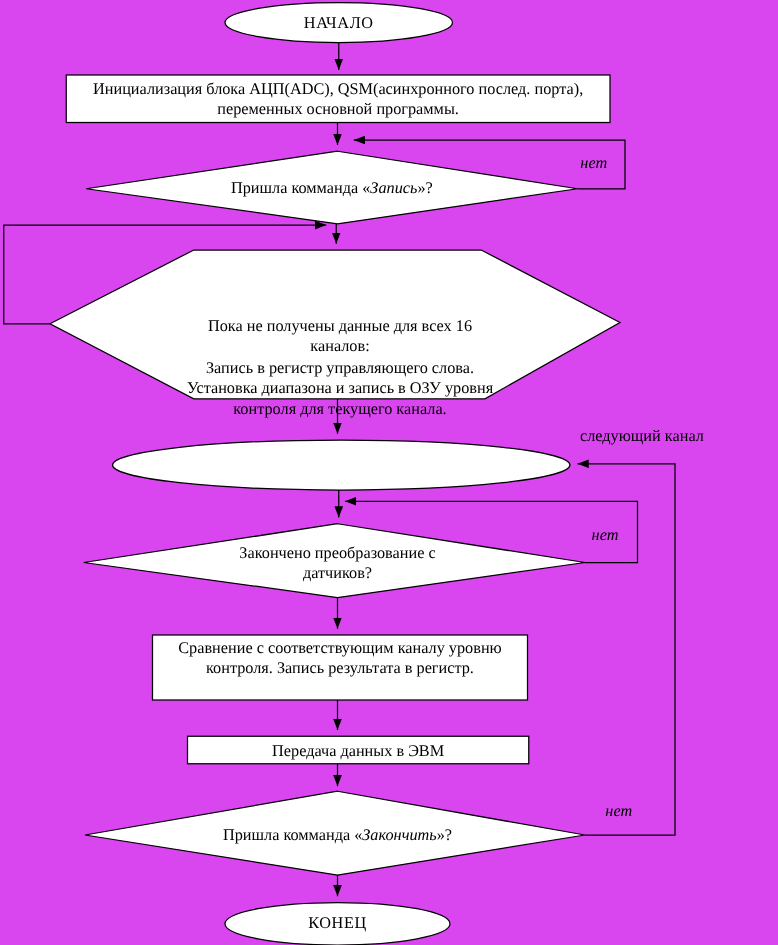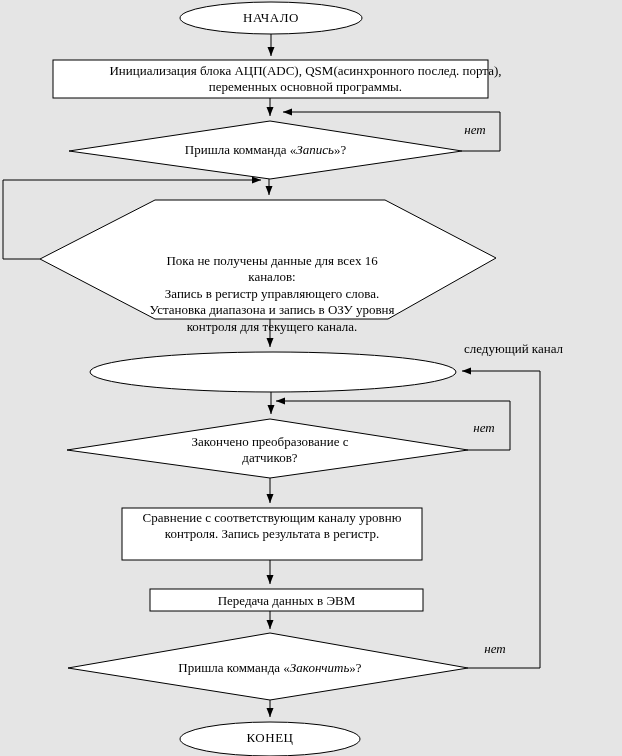--- a/index.html
+++ b/index.html
@@ -1,17 +1,17 @@
 <!DOCTYPE html>
 <html><head>
 <meta charset="utf-8">
 <style>
   html,body{margin:0;padding:0;background:#fff;}
   #canvas{
-    position:relative;width:622px;height:756px;background:#e5e5e5;
+    position:relative;width:622px;height:756px;background:#d946ef;
     font-family:"Liberation Serif","DejaVu Serif",serif;color:#000;overflow:hidden;
   }
   #shapes{position:absolute;left:0;top:0;width:622px;height:756px;}
   .lbl{
     position:absolute;display:flex;align-items:center;justify-content:center;
     text-align:center;white-space:pre-line;
     font-size:13px;line-height:16px;color:#000;
   }
   .lbl.hex{line-height:16.5px;margin-top:24px;}
   .lbl.left{justify-content:flex-start;text-align:left;}
@@ -56,21 +56,21 @@
       <polygon points="270,419 468,450 270,478 67,450"></polygon>
       <rect x="122" y="508" width="300" height="52"></rect>
       <rect x="150" y="589" width="273" height="22"></rect>
       <polygon points="270,633 468,668 270,700 68,668"></polygon>
       <ellipse cx="270" cy="739" rx="90" ry="17"></ellipse>
     </g>
   </svg>
 
   <div class="lbl terminator" style="left:181px;top:2px;width:180px;height:32px;">НАЧАЛО</div>
 
-  <div class="lbl" style="left:53px;top:60px;width:435px;height:38px;padding-left:35px;">Инициализация блока АЦП(ADC), QSM(асинхронного послед. порта),
+  <div class="lbl" style="left:53px;top:60px;width:435px;height:38px;">Инициализация блока АЦП(ADC), QSM(асинхронного послед. порта),
 переменных основной программы.</div>
 
   <div class="lbl" style="left:69px;top:121px;width:393px;height:58px;">
     <span>Пришла комманда «</span><span class="it">Запись</span><span>»?</span>
   </div>
 
   <div class="lbl no" style="left:449px;top:121px;width:52px;height:18px;">нет</div>
 
   <div class="lbl hex" style="left:92px;top:227px;width:360px;height:86px;">Пока не получены данные для всех 16
 каналов:

